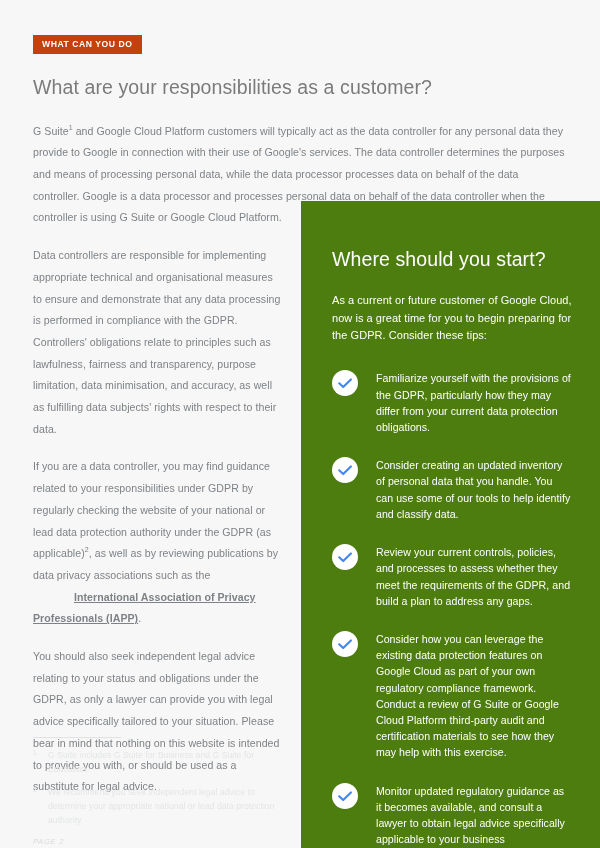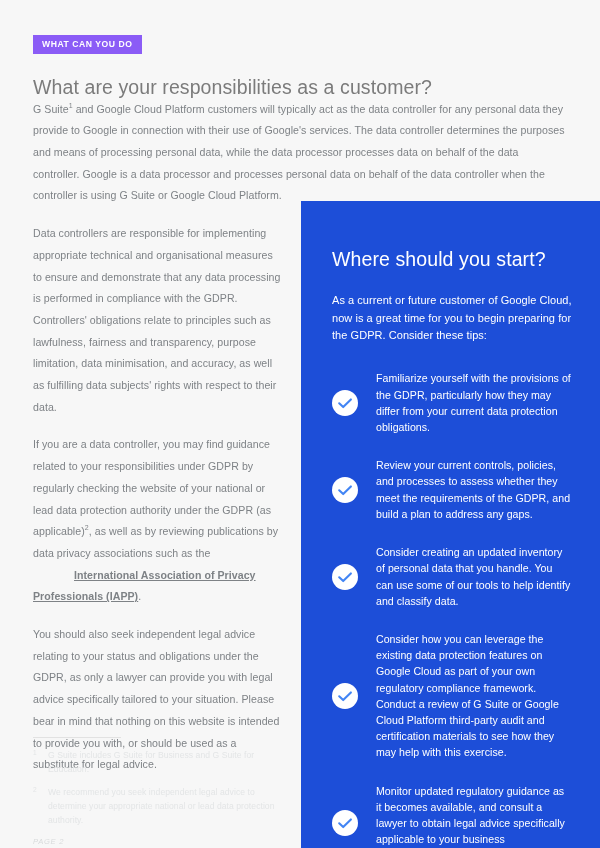--- a/index.html
+++ b/index.html
@@ -24,21 +24,21 @@
     background: #f7f7f7;
   }
 
   
   .blue-panel {
     position: absolute;
     left: 301px;
     top: 201px;
     width: 299px;
     height: 647px;
-    background: #1d4ed8;
+    background: #4d7c0f;
     padding: 46px 28px 0 31px;
   }
 
   .panel-title {
     color: #ffffff;
     font-size: 19.5px;
     font-weight: 400;
     letter-spacing: 0.1px;
     line-height: 1.3;
     margin-bottom: 20px;
@@ -51,21 +51,20 @@
     letter-spacing: 0.05px;
     margin-bottom: 26px;
     max-width: 244px;
   }
 
   
   .tips { list-style: none; }
 
   .tip {
     display: flex;
-    align-items: center;
     margin-bottom: 22px;
   }
 
   .tip:last-child { margin-bottom: 0; }
 
   .check-icon {
     flex: 0 0 auto;
     width: 26px;
     height: 26px;
     margin-right: 18px;
@@ -83,35 +82,36 @@
   
   .content {
     position: absolute;
     left: 33px;
     top: 33px;
     width: 540px;
   }
 
   .badge {
     display: inline-block;
-    background: #8b5cf6;
+    background: #c2410c;
     color: #ffffff;
     font-size: 8.6px;
     font-weight: 700;
     letter-spacing: 0.55px;
     padding: 5px 9px 5px 9px;
     line-height: 1;
   }
 
   .page-heading {
     color: #7b7b7b;
     font-size: 19.5px;
     font-weight: 400;
     letter-spacing: 0.1px;
     margin-top: 22px;
+    margin-bottom: 22px;
   }
 
   .body-text {
     color: #7e8286;
     font-size: 10.6px;
     line-height: 2.05;
     letter-spacing: 0.05px;
   }
 
   .intro-para { width: 533px; margin-bottom: 16px; }
@@ -191,31 +191,31 @@
         <span class="tip-text">Familiarize yourself with the provisions of the GDPR, particularly how they may differ from your current data protection obligations.</span>
       </li>
 
       <li class="tip">
         <span class="check-icon">
           <svg width="26" height="26" viewBox="0 0 26 26" aria-hidden="true">
             <circle cx="13" cy="13" r="13" fill="#ffffff"></circle>
             <path d="M7.2 13.3 L11.2 17.1 L18.9 9.4" fill="none" stroke="#4285f4" stroke-width="2.1" stroke-linecap="round" stroke-linejoin="round"></path>
           </svg>
         </span>
+        <span class="tip-text">Consider creating an updated inventory of personal data that you handle. You can use some of our tools to help identify and classify data.</span>
+      </li>
+
+      <li class="tip">
+        <span class="check-icon">
+          <svg width="26" height="26" viewBox="0 0 26 26" aria-hidden="true">
+            <circle cx="13" cy="13" r="13" fill="#ffffff"></circle>
+            <path d="M7.2 13.3 L11.2 17.1 L18.9 9.4" fill="none" stroke="#4285f4" stroke-width="2.1" stroke-linecap="round" stroke-linejoin="round"></path>
+          </svg>
+        </span>
         <span class="tip-text">Review your current controls, policies, and processes to assess whether they meet the requirements of the GDPR, and build a plan to address any gaps.</span>
-      </li>
-
-      <li class="tip">
-        <span class="check-icon">
-          <svg width="26" height="26" viewBox="0 0 26 26" aria-hidden="true">
-            <circle cx="13" cy="13" r="13" fill="#ffffff"></circle>
-            <path d="M7.2 13.3 L11.2 17.1 L18.9 9.4" fill="none" stroke="#4285f4" stroke-width="2.1" stroke-linecap="round" stroke-linejoin="round"></path>
-          </svg>
-        </span>
-        <span class="tip-text">Consider creating an updated inventory of personal data that you handle. You can use some of our tools to help identify and classify data.</span>
       </li>
 
       <li class="tip">
         <span class="check-icon">
           <svg width="26" height="26" viewBox="0 0 26 26" aria-hidden="true">
             <circle cx="13" cy="13" r="13" fill="#ffffff"></circle>
             <path d="M7.2 13.3 L11.2 17.1 L18.9 9.4" fill="none" stroke="#4285f4" stroke-width="2.1" stroke-linecap="round" stroke-linejoin="round"></path>
           </svg>
         </span>
         <span class="tip-text">Consider how you can leverage the existing data protection features on Google Cloud as part of your own regulatory compliance framework. Conduct a review of G Suite or Google Cloud Platform third-party audit and certification materials to see how they may help with this exercise.</span>

